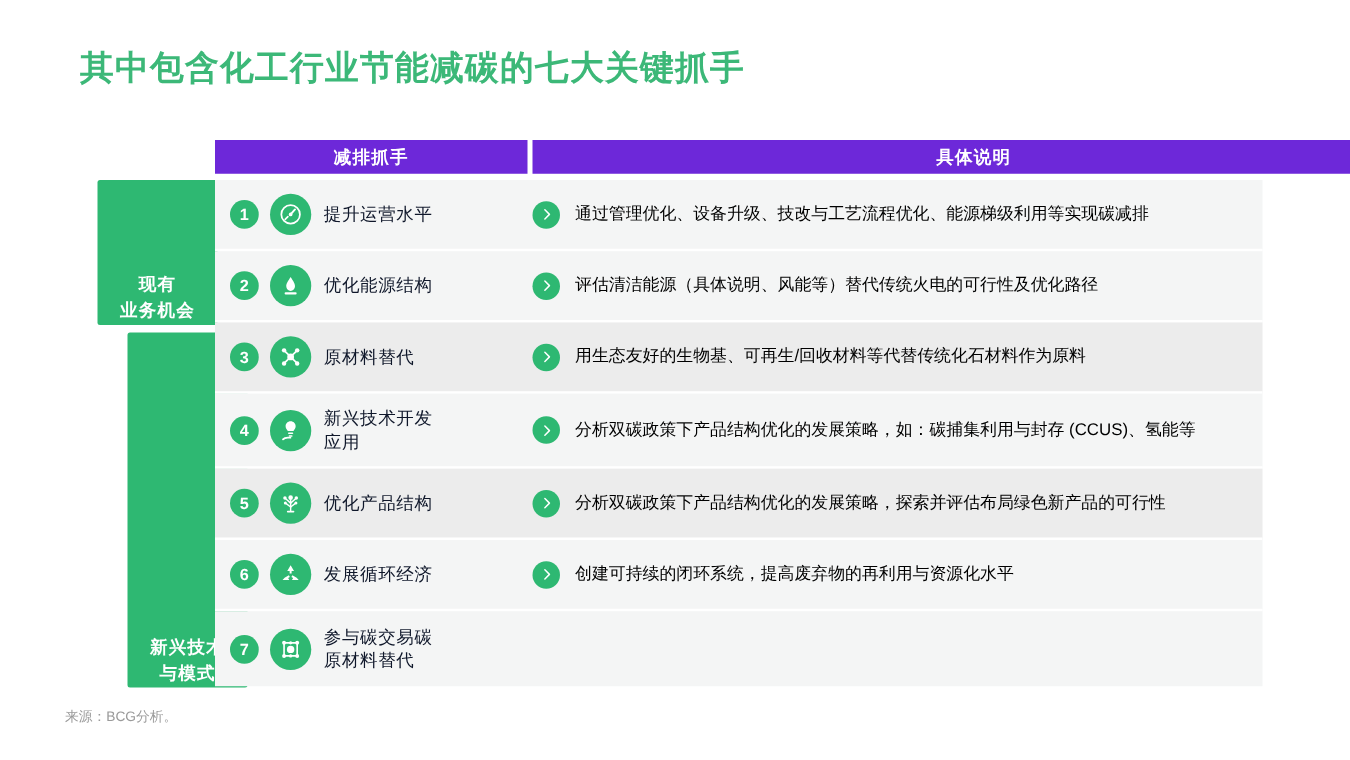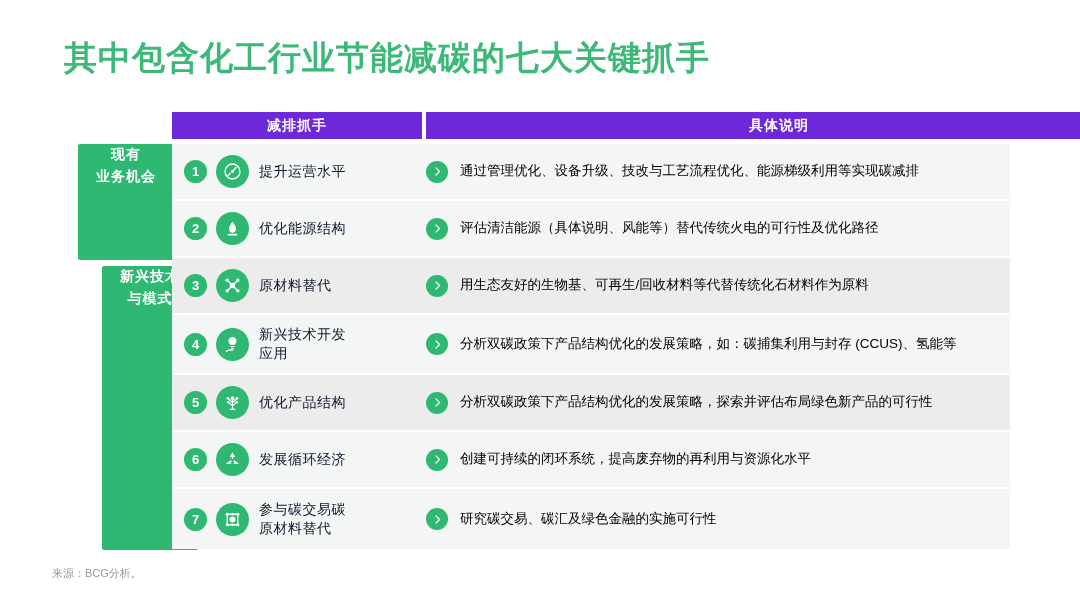--- a/index.html
+++ b/index.html
@@ -8,21 +8,21 @@
     background: #ffffff;
     font-family: "Liberation Sans", "DejaVu Sans", sans-serif;
     overflow: hidden;
   }
   .slide { position: relative; width: 1080px; height: 608px; background: #ffffff; }
 
   
   .title {
     position: absolute;
     left: 64px; top: 36px;
-    font-size: 33px;
+    font-size: 27px;
     font-weight: bold;
     color: #3cb878;
     letter-spacing: 1px;
     white-space: nowrap;
   }
 
   
   .hdr-row { position: absolute; left: 172px; top: 112px; height: 27px; }
   .hdr {
     position: absolute; top: 0; height: 27px;
@@ -39,21 +39,21 @@
   
   .side {
     position: absolute;
     left: 78px;
     width: 96px;
     background: #2eb872;
     color: #ffffff;
     font-size: 14px;
     font-weight: bold;
     display: flex; flex-direction: column;
-    align-items: center; justify-content: flex-start;
+    align-items: center; justify-content: flex-end;
     line-height: 1.55;
     letter-spacing: 1px;
     border-radius: 2px;
     text-align: center;
   }
   .side-1 { top: 144px; height: 116px; }
   .side-2 { top: 266px; height: 284px; margin-left: 24px; }
 
   
   .tbl { position: absolute; left: 172px; top: 144px; width: 838px; }
@@ -327,27 +327,19 @@
               <circle cx="18" cy="18" r="1.8" fill="#fff"></circle>
               <circle cx="12" cy="6" r="1.5" fill="#fff"></circle>
               <circle cx="12" cy="18" r="1.5" fill="#fff"></circle>
             </svg>
         </div>
         <div class="kicker">
           <div>参与碳交易碳</div>
           <div>原材料替代</div>
         </div>
       </div>
-      <div class="cell-right">
-        <div class="chev">
-          <svg width="11" height="11" viewBox="0 0 24 24">
-              <path d="M8.5 4 L16.5 12 L8.5 20" fill="none" stroke="#fff" stroke-width="2.6" stroke-linecap="round" stroke-linejoin="round"></path>
-            </svg>
-        </div>
-        <div class="desc">研究碳交易、碳汇及绿色金融的实施可行性</div>
-      </div>
     </div>
 
   </div>
 
   <div class="source">来源：BCG分析。</div>
 
 </div>
 
 </body></html>

